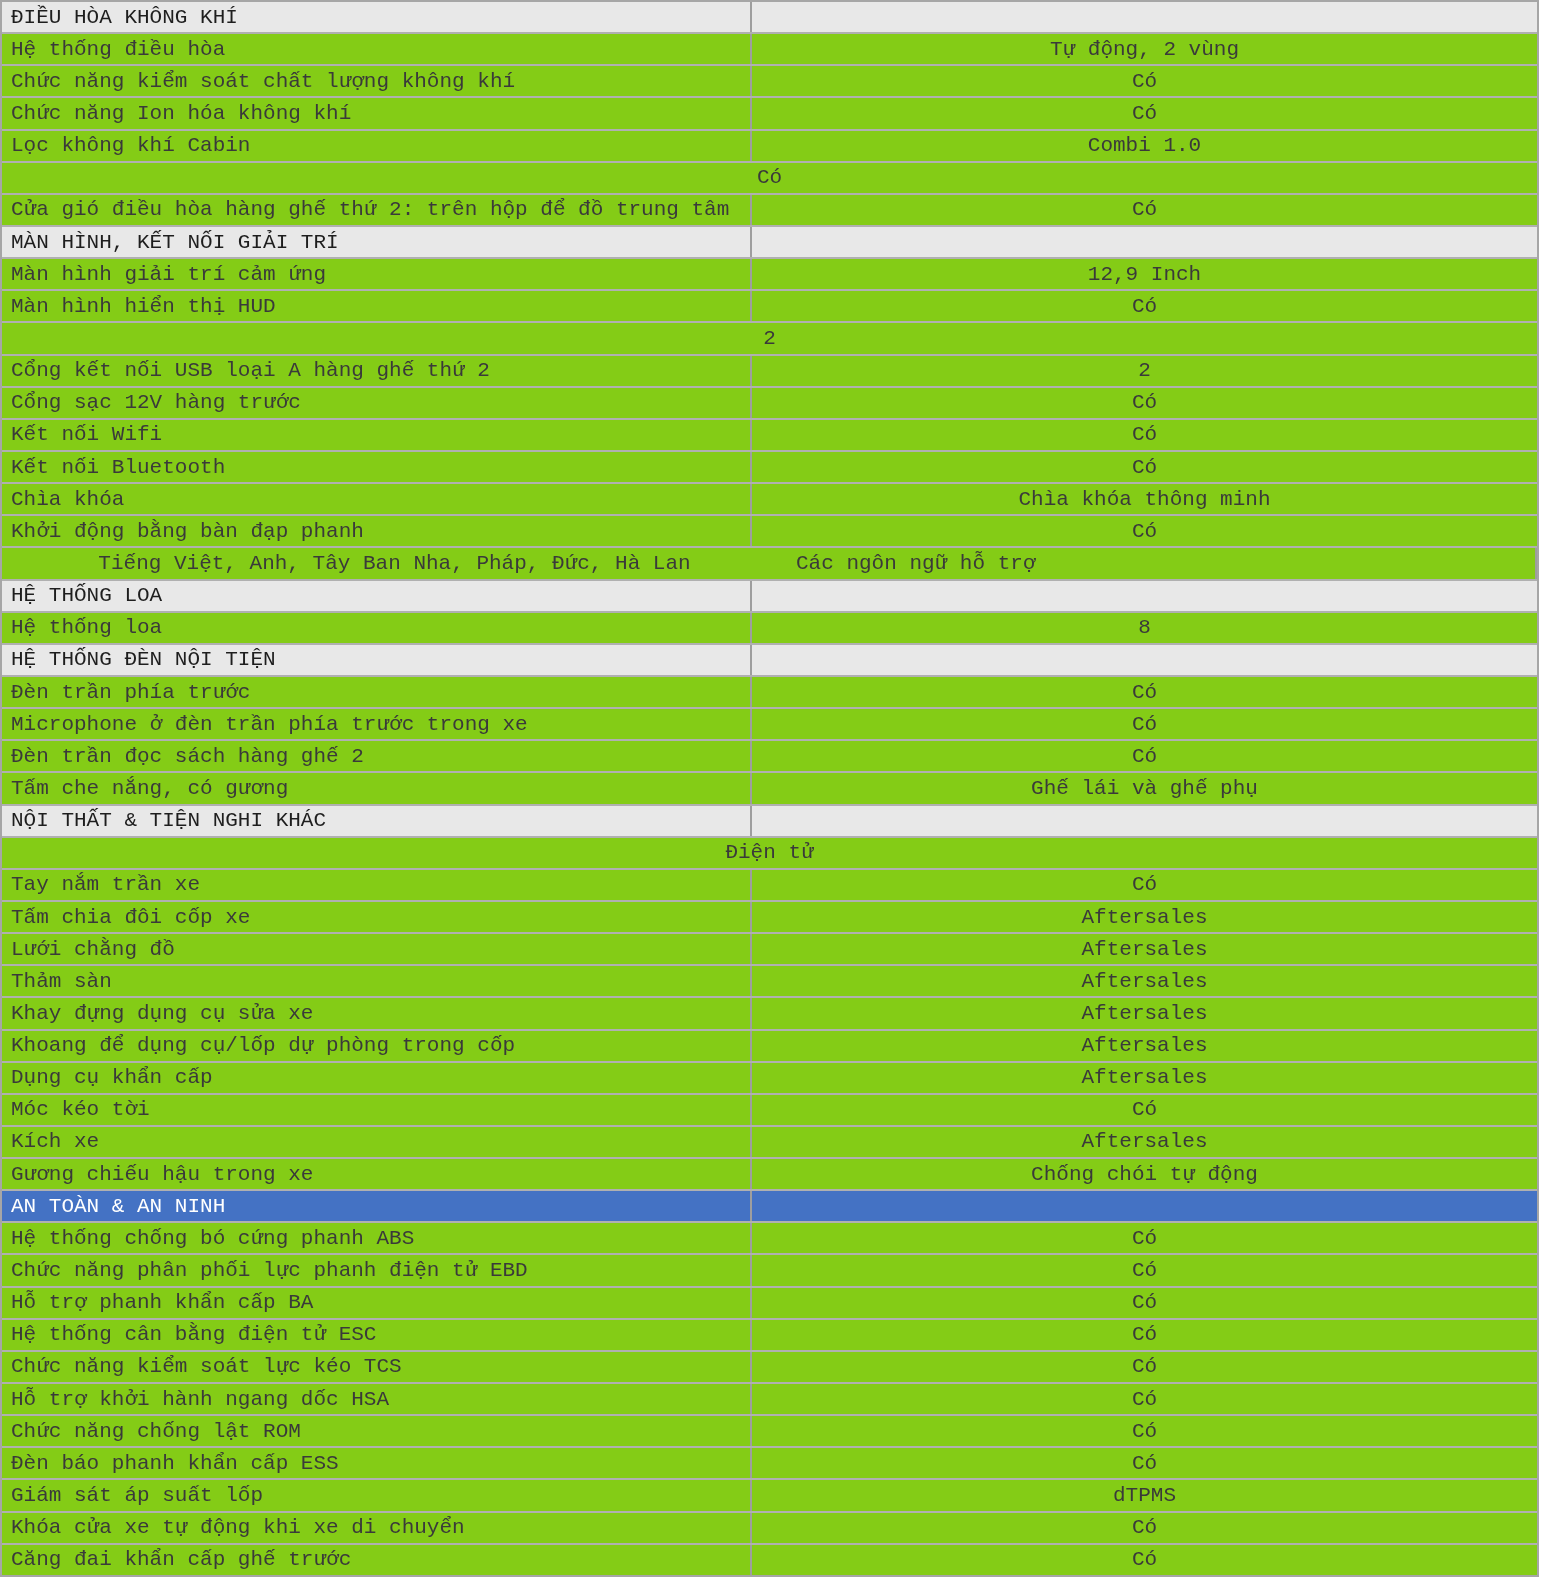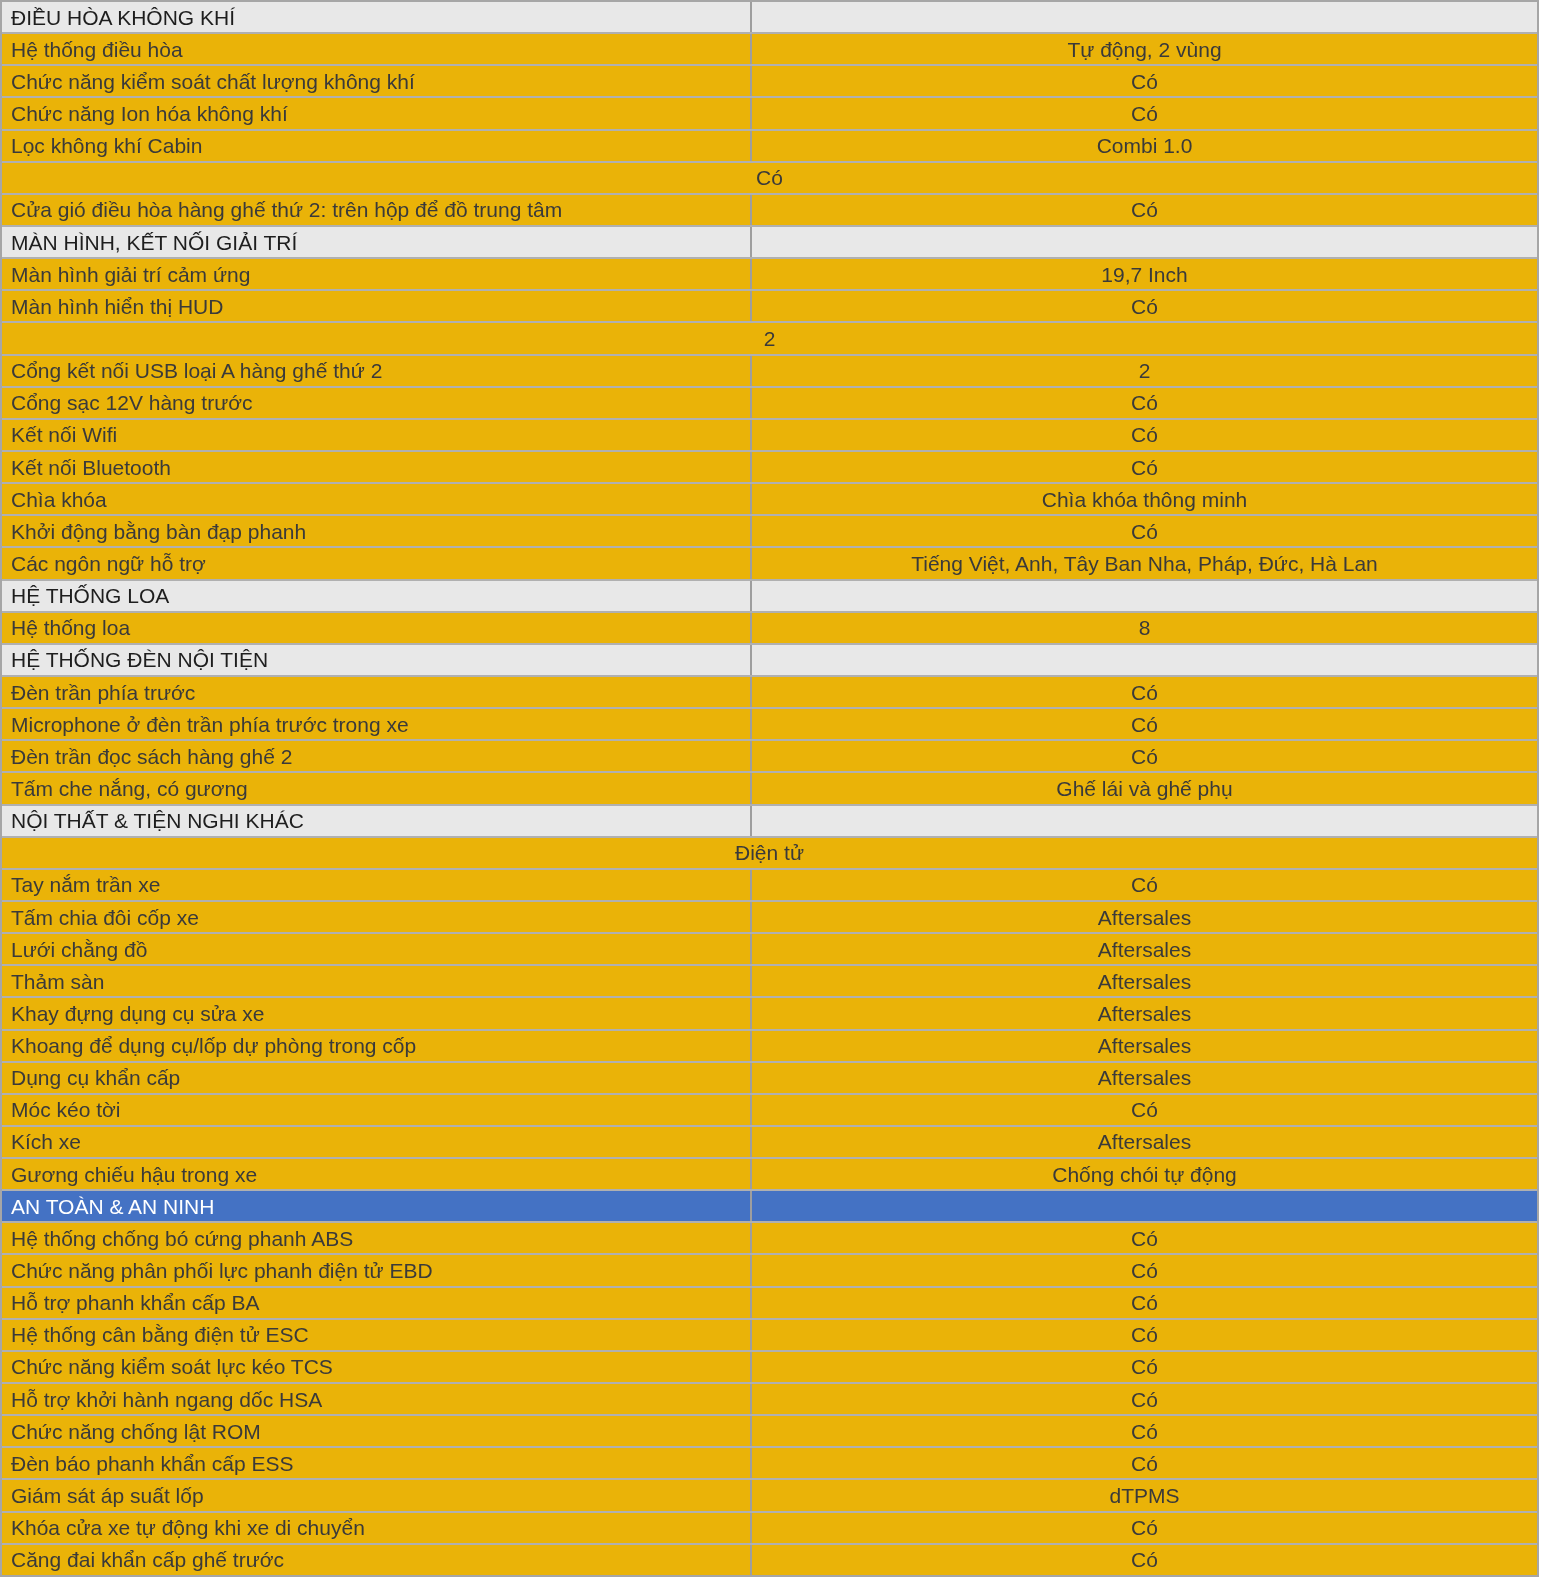--- a/index.html
+++ b/index.html
@@ -17,21 +17,22 @@
   .spec-table {
     position: absolute;
     left: 0;
     top: 0;
     width: 1539px;
     height: 1577px;
     box-sizing: border-box;
     border: 2px solid var(--border-outer, #a6a6a6);
     display: flex;
     flex-direction: column;
-    background: #eab308;
+    background: #84cc16;
+    font-family: Liberation Mono, monospace;
   }
   .row {
     flex: 1 1 0;
     min-height: 0;
     display: flex;
     box-sizing: border-box;
     border-bottom: 2px solid var(--border-line, #b0b0b0);
   }
   .row:last-child {
     border-bottom: none;
@@ -98,21 +99,21 @@
     <div class="row">
       <div class="cell left">Cửa gió điều hòa hàng ghế thứ 2: trên hộp để đồ trung tâm</div>
       <div class="cell right">Có</div>
     </div>
     <div class="row section">
       <div class="cell left">MÀN HÌNH, KẾT NỐI GIẢI TRÍ</div>
       <div class="cell right"></div>
     </div>
     <div class="row">
       <div class="cell left">Màn hình giải trí cảm ứng</div>
-      <div class="cell right">19,7 Inch</div>
+      <div class="cell right">12,9 Inch</div>
     </div>
     <div class="row">
       <div class="cell left">Màn hình hiển thị HUD</div>
       <div class="cell right">Có</div>
     </div>
     <div class="row">
       <div class="cell right">2</div>
     </div>
     <div class="row">
       <div class="cell left">Cổng kết nối USB loại A hàng ghế thứ 2</div>
@@ -132,22 +133,22 @@
     </div>
     <div class="row">
       <div class="cell left">Chìa khóa</div>
       <div class="cell right">Chìa khóa thông minh</div>
     </div>
     <div class="row">
       <div class="cell left">Khởi động bằng bàn đạp phanh</div>
       <div class="cell right">Có</div>
     </div>
     <div class="row">
+      <div class="cell right">Tiếng Việt, Anh, Tây Ban Nha, Pháp, Đức, Hà Lan</div>
       <div class="cell left">Các ngôn ngữ hỗ trợ</div>
-      <div class="cell right">Tiếng Việt, Anh, Tây Ban Nha, Pháp, Đức, Hà Lan</div>
     </div>
     <div class="row section">
       <div class="cell left">HỆ THỐNG LOA</div>
       <div class="cell right"></div>
     </div>
     <div class="row">
       <div class="cell left">Hệ thống loa</div>
       <div class="cell right">8</div>
     </div>
     <div class="row section">

